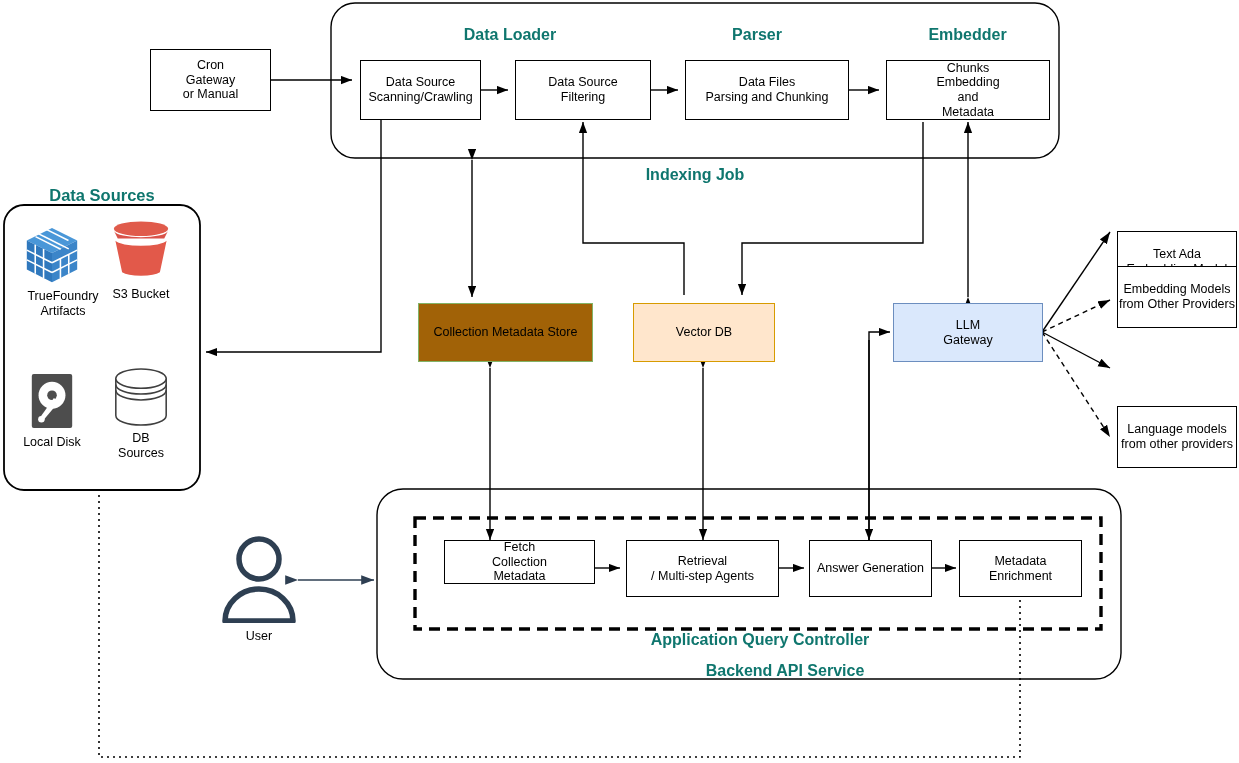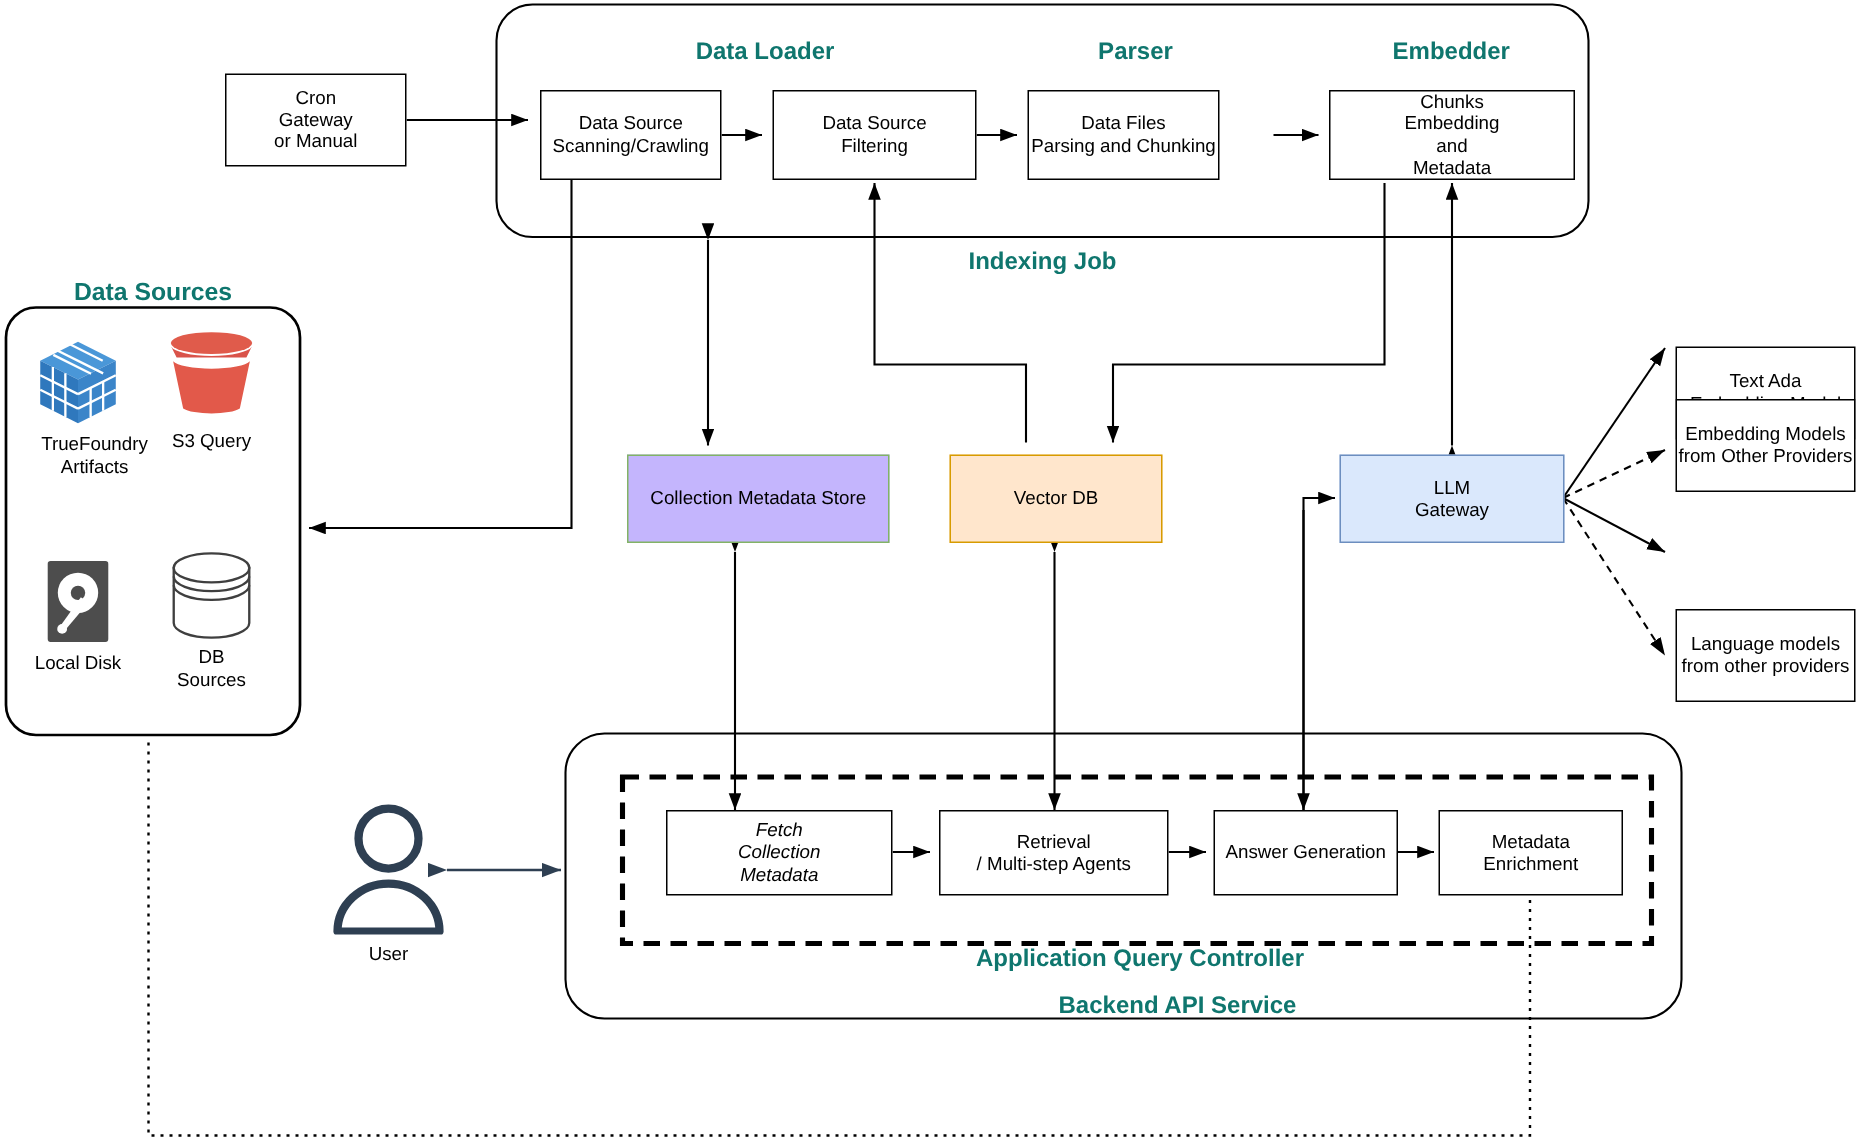--- a/index.html
+++ b/index.html
@@ -8,21 +8,21 @@
   #canvas{position:relative;width:1239px;height:763px;overflow:hidden;background:#fff;}
   #svg-layer{position:absolute;left:0;top:0;width:1239px;height:763px;}
   .node{position:absolute;box-sizing:border-box;display:flex;align-items:center;justify-content:center;text-align:center;line-height:1.18;color:#000;}
   .box{border:1.3px solid #000;background:#fff;font-size:12.5px;}
   .grp-label{position:absolute;font-weight:bold;color:#0f766e;text-align:center;}
   .container-label{font-size:16px;}
   .section-title{font-size:16.5px;font-weight:bold;}
   .small-label{font-size:12.5px;text-align:center;color:#000;line-height:1.18;}
   .src-item{position:absolute;display:flex;flex-direction:column;align-items:center;}
   .icon-wrap{display:flex;align-items:center;justify-content:center;}
-  .store-green{background:#c4b5fd;border:1.3px solid #82b366;}
+  .store-green{background:#a16207;border:1.3px solid #82b366;}
   .store-yellow{background:#ffe6cc;border:1.3px solid #d79b00;}
   .store-blue{background:#dae8fc;border:1.3px solid #6c8ebf;}
 </style>
 </head>
 <body>
 
 <div id="canvas">
 
   <svg id="svg-layer" xmlns="http://www.w3.org/2000/svg">
     <defs>
@@ -109,21 +109,21 @@
   </div>
 
   <div class="node box" style="left:360px;top:60px;width:121px;height:60px;">
     <span style="white-space:pre-line;">Data Source
 Scanning/Crawling</span>
   </div>
   <div class="node box" style="left:515px;top:60px;width:136px;height:60px;">
     <span style="white-space:pre-line;">Data Source
 Filtering</span>
   </div>
-  <div class="node box" style="left:685px;top:60px;width:128px;height:60px;">
+  <div class="node box" style="left:685px;top:60px;width:164px;height:60px;">
     <span style="white-space:pre-line;">Data Files
 Parsing and Chunking</span>
   </div>
   <div class="node box" style="left:886px;top:60px;width:164px;height:60px;">
     <span style="white-space:pre-line;">Chunks
 Embedding
 and
 Metadata</span>
   </div>
 
@@ -154,21 +154,21 @@
   </div>
 
   <div class="src-item" style="left:100px;top:220px;width:82px;">
     <div class="icon-wrap">
       <svg width="66" height="62" viewBox="0 0 68 64" aria-hidden="true">
         <ellipse cx="34" cy="9" rx="28" ry="7.5" fill="#e05b4b"></ellipse>
         <path d="M6.3 11.5 L10 19 L58 19 L61.7 11.5 A28 7.5 0 0 1 6.3 11.5 Z" fill="#d9534a"></path>
         <path d="M7.6 21.5 L14.5 54 A21 5.5 0 0 0 53.5 54 L60.4 21.5 A27 6.5 0 0 1 7.6 21.5 Z" fill="#e2594a"></path>
       </svg>
     </div>
-    <div class="small-label" style="white-space:pre-line;margin-top:5px;">S3 Query</div>
+    <div class="small-label" style="white-space:pre-line;margin-top:5px;">S3 Bucket</div>
   </div>
 
   <div class="src-item" style="left:12px;top:372px;width:80px;">
     <div class="icon-wrap">
       <svg width="50" height="58" viewBox="0 0 52 60" aria-hidden="true">
         <rect x="5" y="2" width="42" height="56" rx="2" fill="#4d4d4d"></rect>
         <circle cx="26" cy="24" r="14" fill="#ffffff"></circle>
         <circle cx="26" cy="24" r="5" fill="#4d4d4d"></circle>
         <path d="M13 48 L28 27 L33 31 L17 50 Z" fill="#ffffff"></path>
         <circle cx="15" cy="49" r="3.4" fill="#ffffff"></circle>
@@ -209,21 +209,21 @@
   </div>
   <div class="node box" style="left:1117px;top:266px;width:120px;height:62px;">
     <span style="white-space:pre-line;">Embedding Models
 from Other Providers</span>
   </div>
   <div class="node box" style="left:1117px;top:406px;width:120px;height:62px;">
     <span style="white-space:pre-line;">Language models
 from other providers</span>
   </div>
 
-  <div class="node box" style="left:444px;top:540px;width:151px;height:57px;font-style:italic;">
+  <div class="node box" style="left:444px;top:540px;width:151px;height:44px;">
     <span style="white-space:pre-line;">Fetch
 Collection
 Metadata</span>
   </div>
   <div class="node box" style="left:809px;top:540px;width:123px;height:57px;">
     <span style="white-space:pre-line;">Answer Generation</span>
   </div>
   <div class="node box" style="left:626px;top:540px;width:153px;height:57px;">
     <span style="white-space:pre-line;">Retrieval
 / Multi-step Agents</span>

